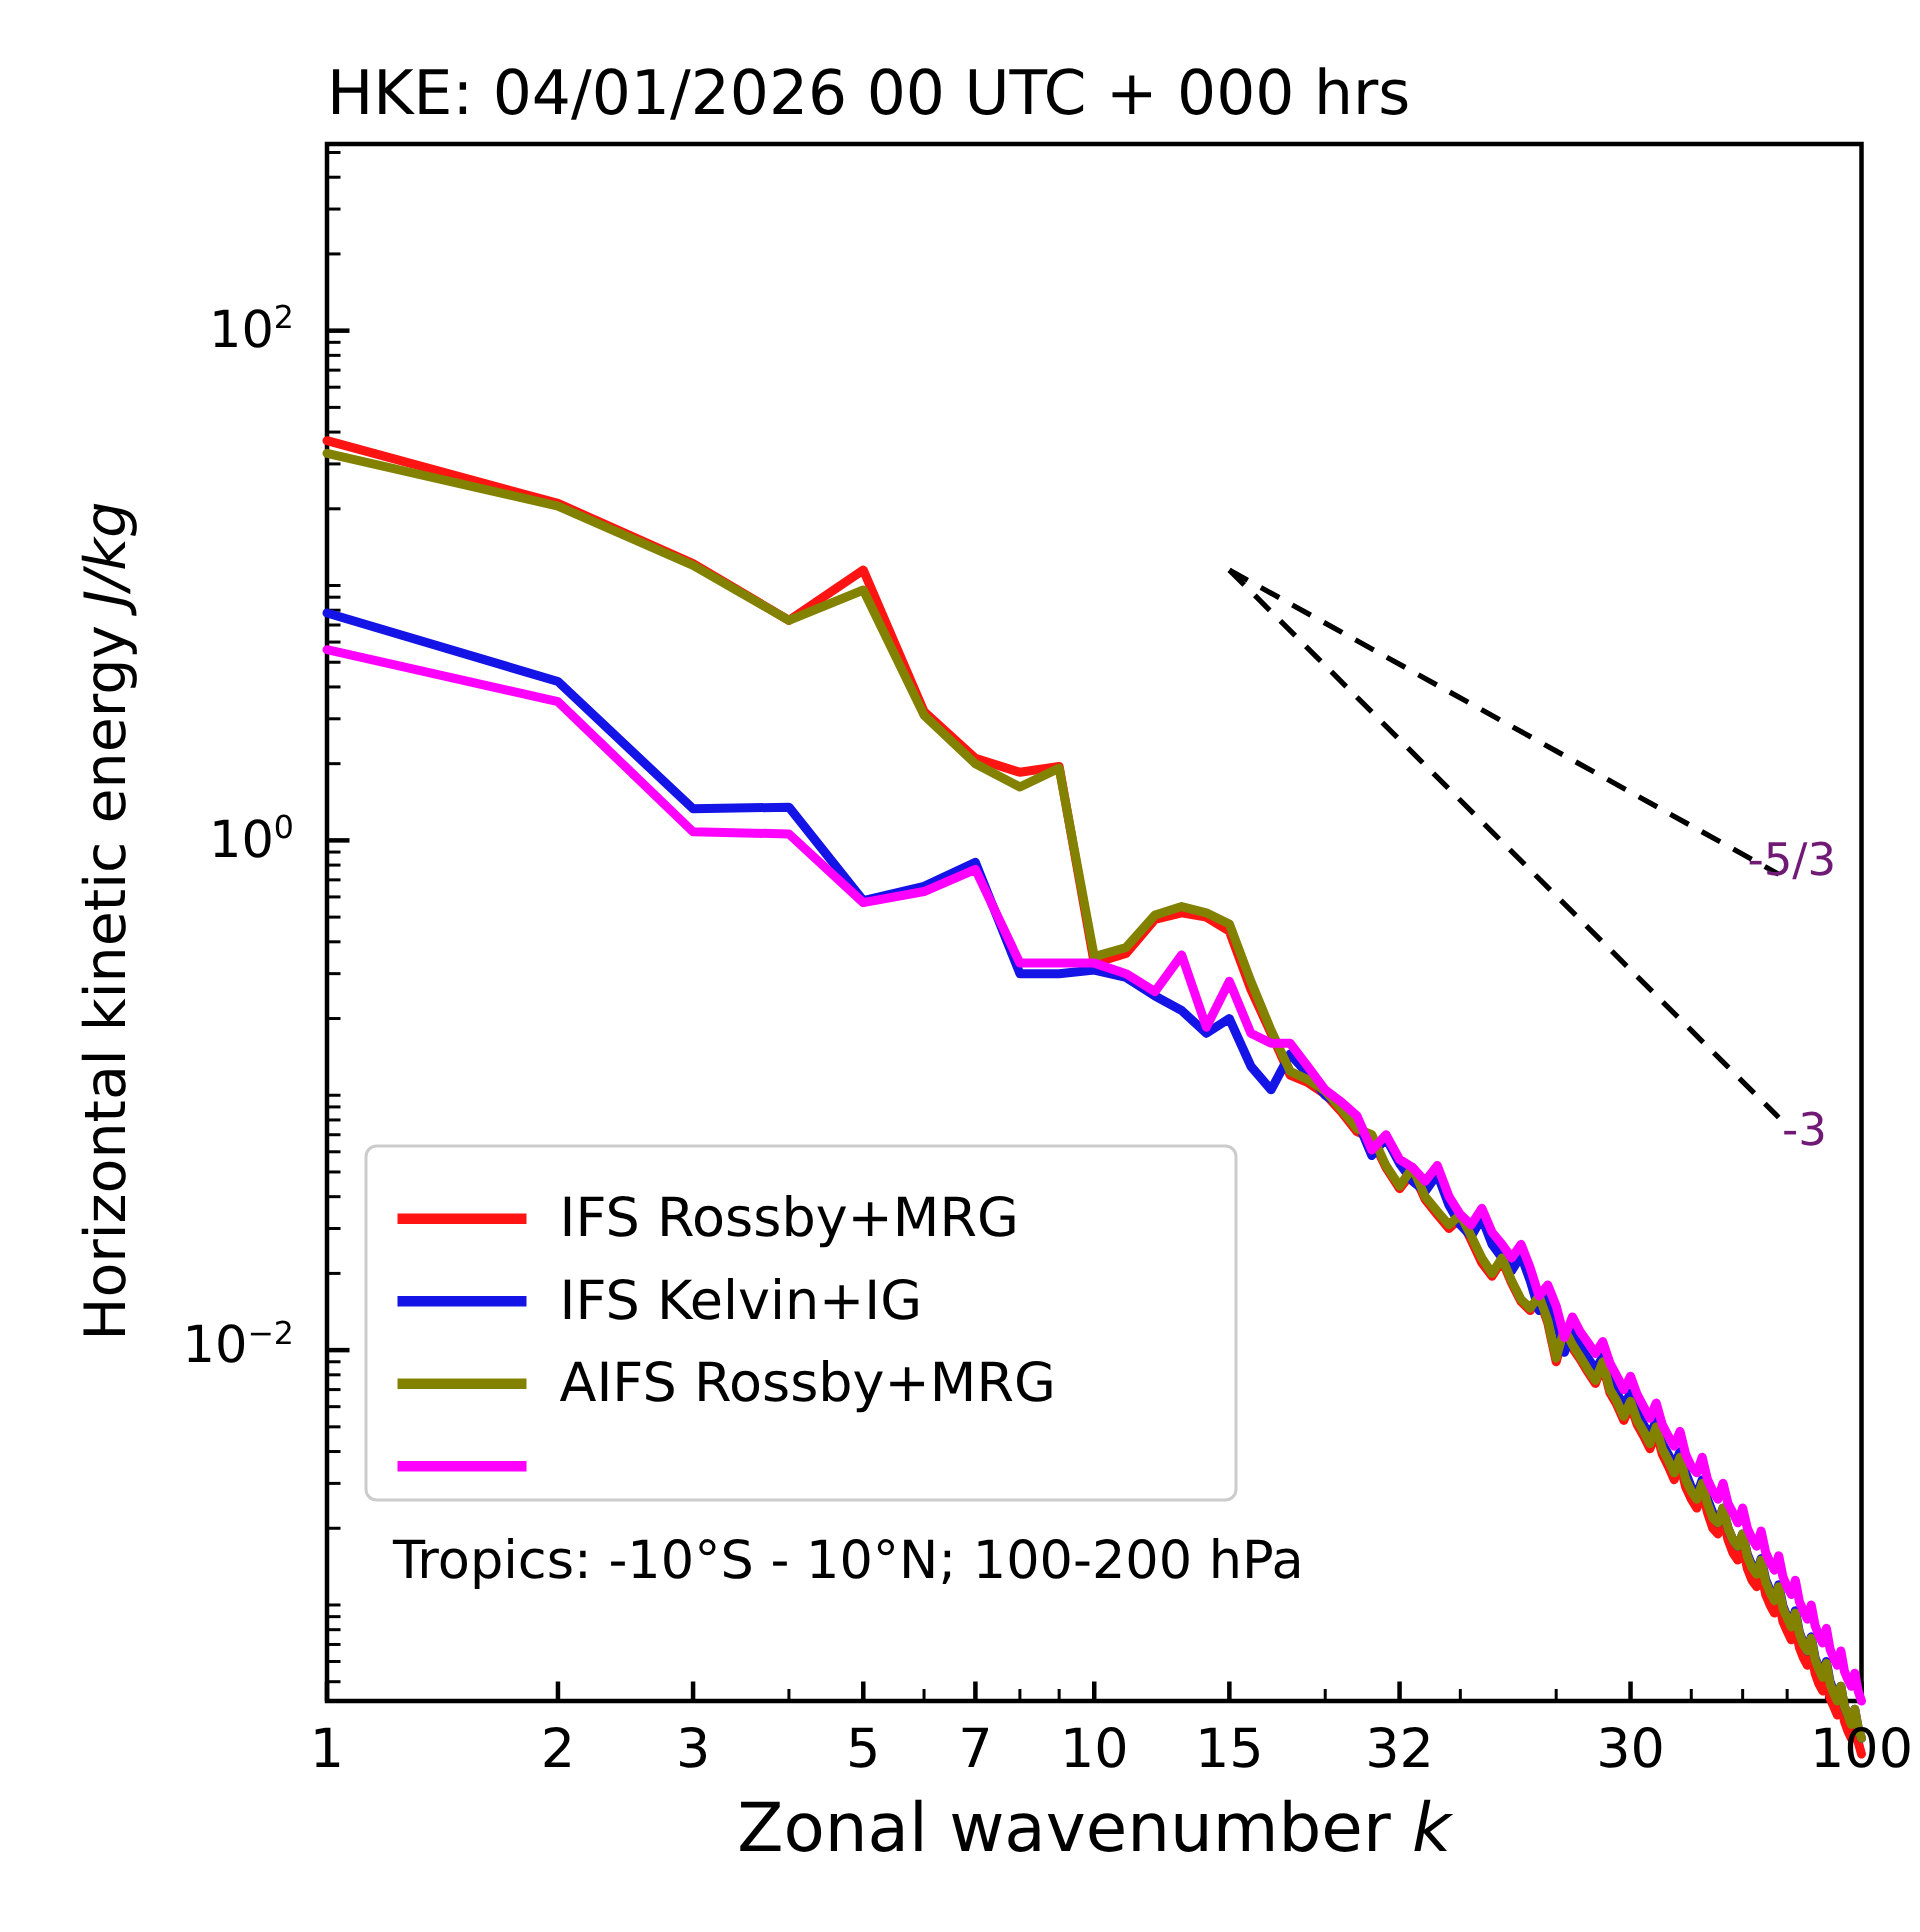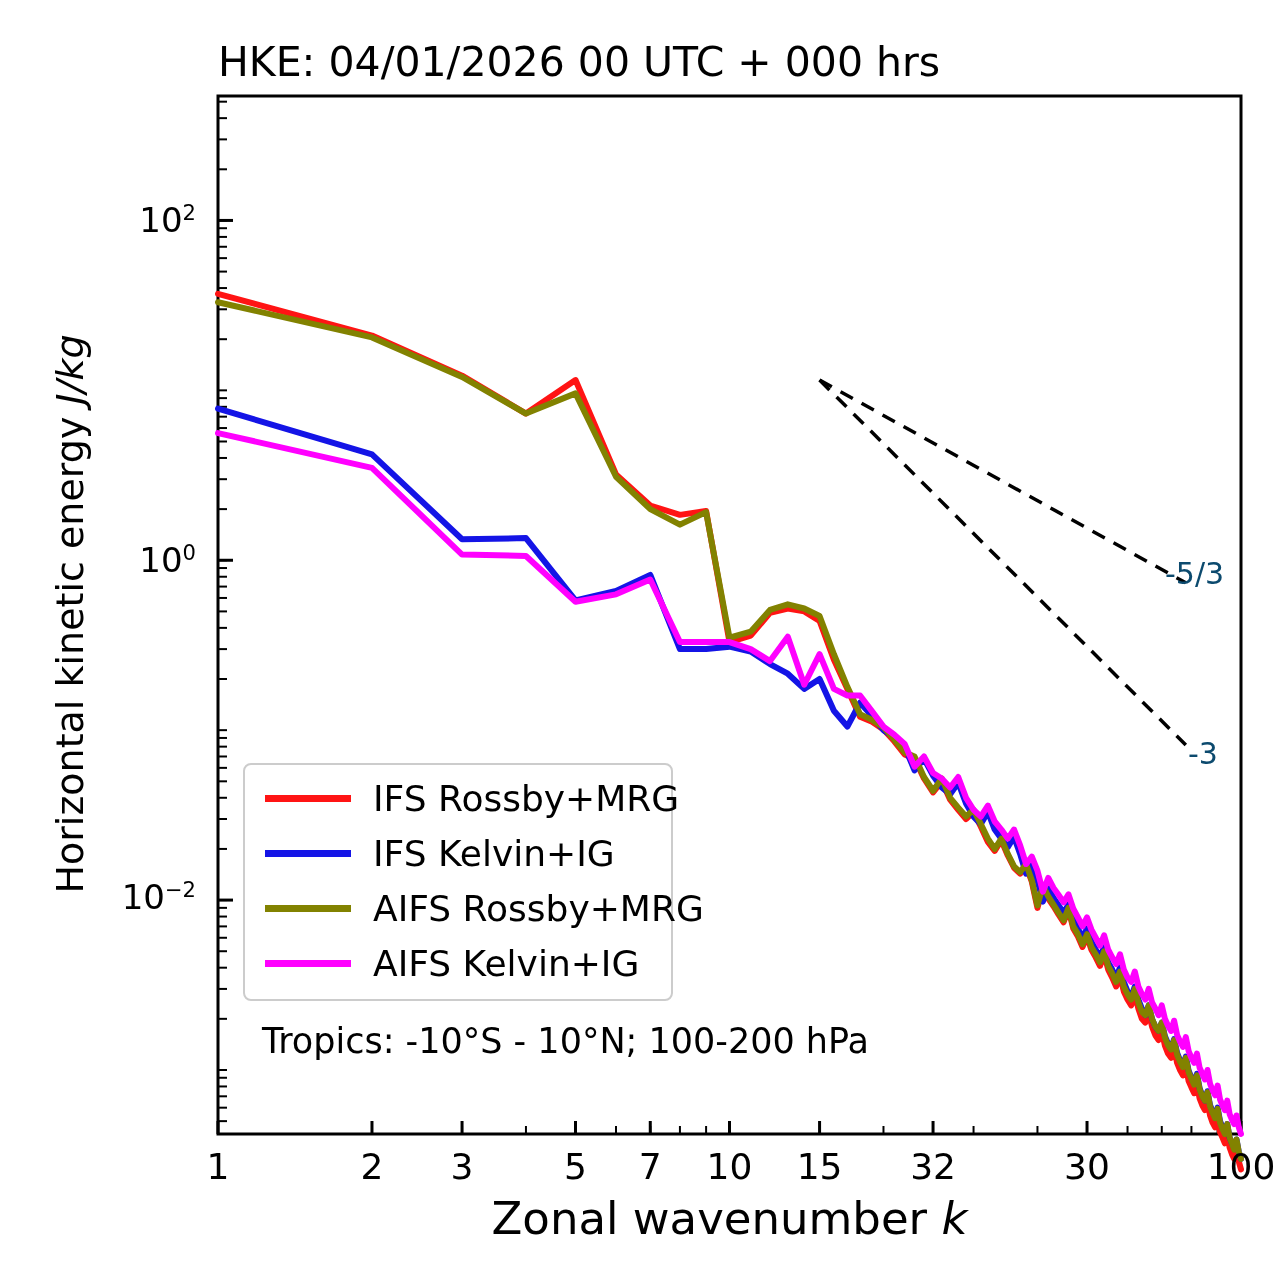--- a/index.html
+++ b/index.html
@@ -81,27 +81,27 @@
   .ytick-label sup {
     font-size: 0.62em;
     vertical-align: super;
     line-height: 0;
   }
   
   #legend-box {
     position: absolute;
     left: 243px;
     top: 763px;
-    width: 430px;
+    width: 582px;
     height: 238px;
     background: rgba(255,255,255,0.88);
     border: 2px solid #cccccc;
     border-radius: 8px;
     box-sizing: border-box;
-    padding: 6px 0 0 0;
+    padding: 20px 0 0 0;
   }
   .legend-row {
     display: flex;
     align-items: center;
     height: 55px;
     padding-left: 20px;
   }
   .legend-swatch {
     width: 86px;
     height: 7px;
@@ -120,21 +120,21 @@
     top: 1021px;
     font-size: 35px;
     color: #000;
     white-space: nowrap;
     margin-left: 28px;
   }
   
   .slope-label {
     position: absolute;
     font-size: 30px;
-    color: #0c4a6e;
+    color: #701a75;
     white-space: nowrap;
   }
   #slope-label-53 { left: 1165px; top: 556px; }
   #slope-label-3  { left: 1188px; top: 736px; }
 </style>
 </head>
 <body>
 
 <div id="figure">
 
@@ -278,19 +278,18 @@
       <div class="legend-row">
         <div class="legend-swatch" style="background: rgb(20, 20, 230);"></div>
         <div class="legend-label">IFS Kelvin+IG</div>
       </div>
       <div class="legend-row">
         <div class="legend-swatch" style="background: rgb(130, 130, 0);"></div>
         <div class="legend-label">AIFS Rossby+MRG</div>
       </div>
       <div class="legend-row">
         <div class="legend-swatch" style="background: rgb(255, 0, 255);"></div>
-        <div class="legend-label">AIFS Kelvin+IG</div>
       </div>
     </div>
 
   <div id="region-annotation">Tropics: -10°S - 10°N; 100-200 hPa</div>
 
 </div>
 
 </body></html>

